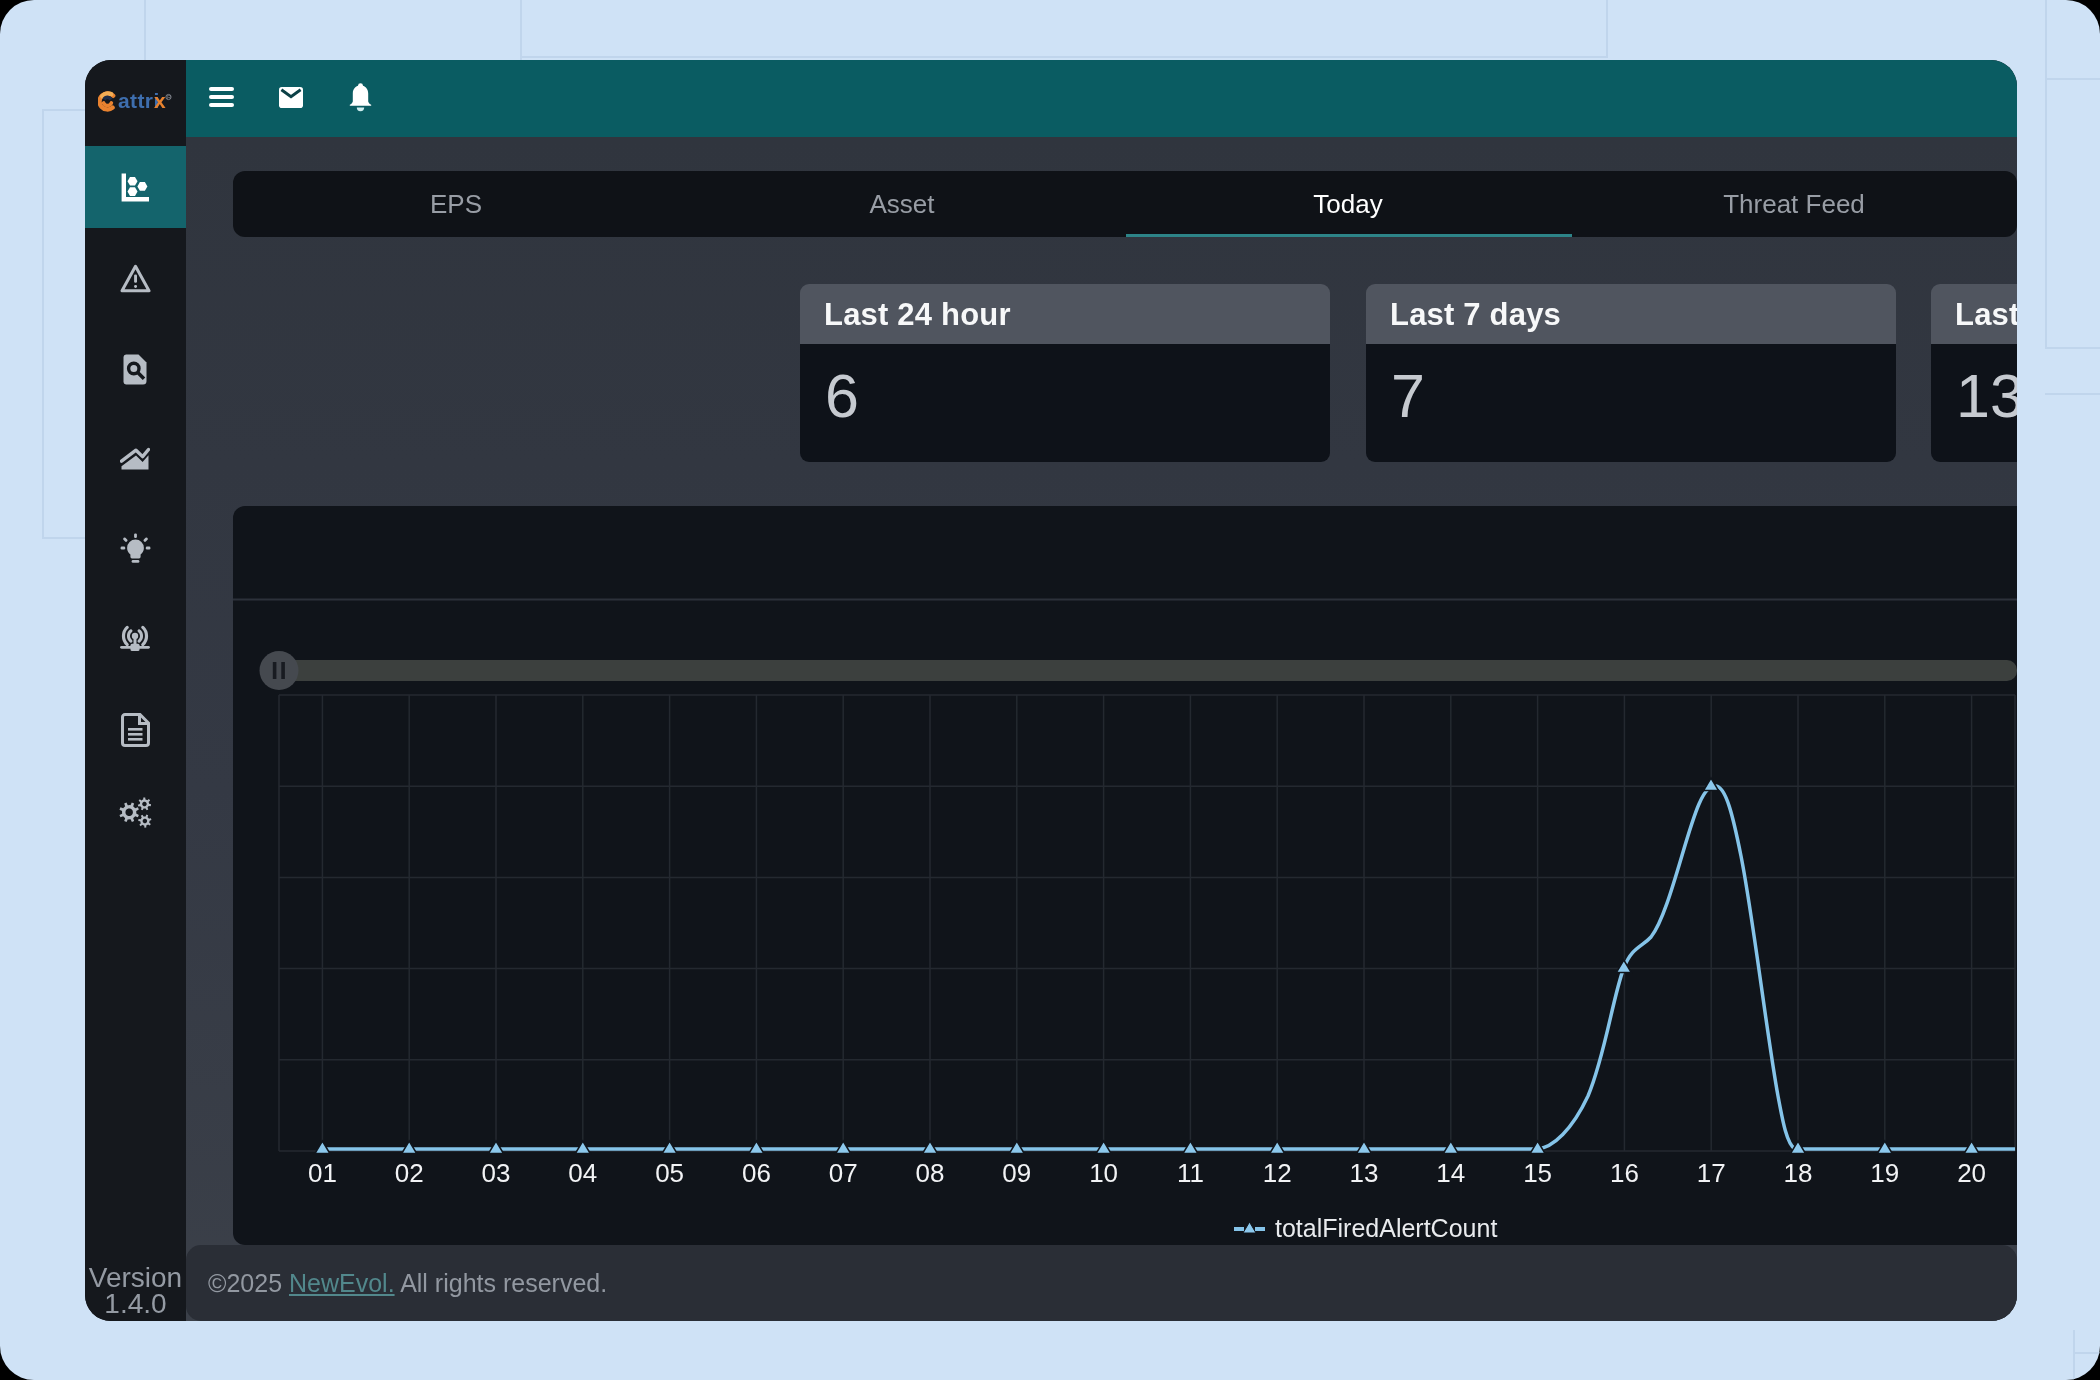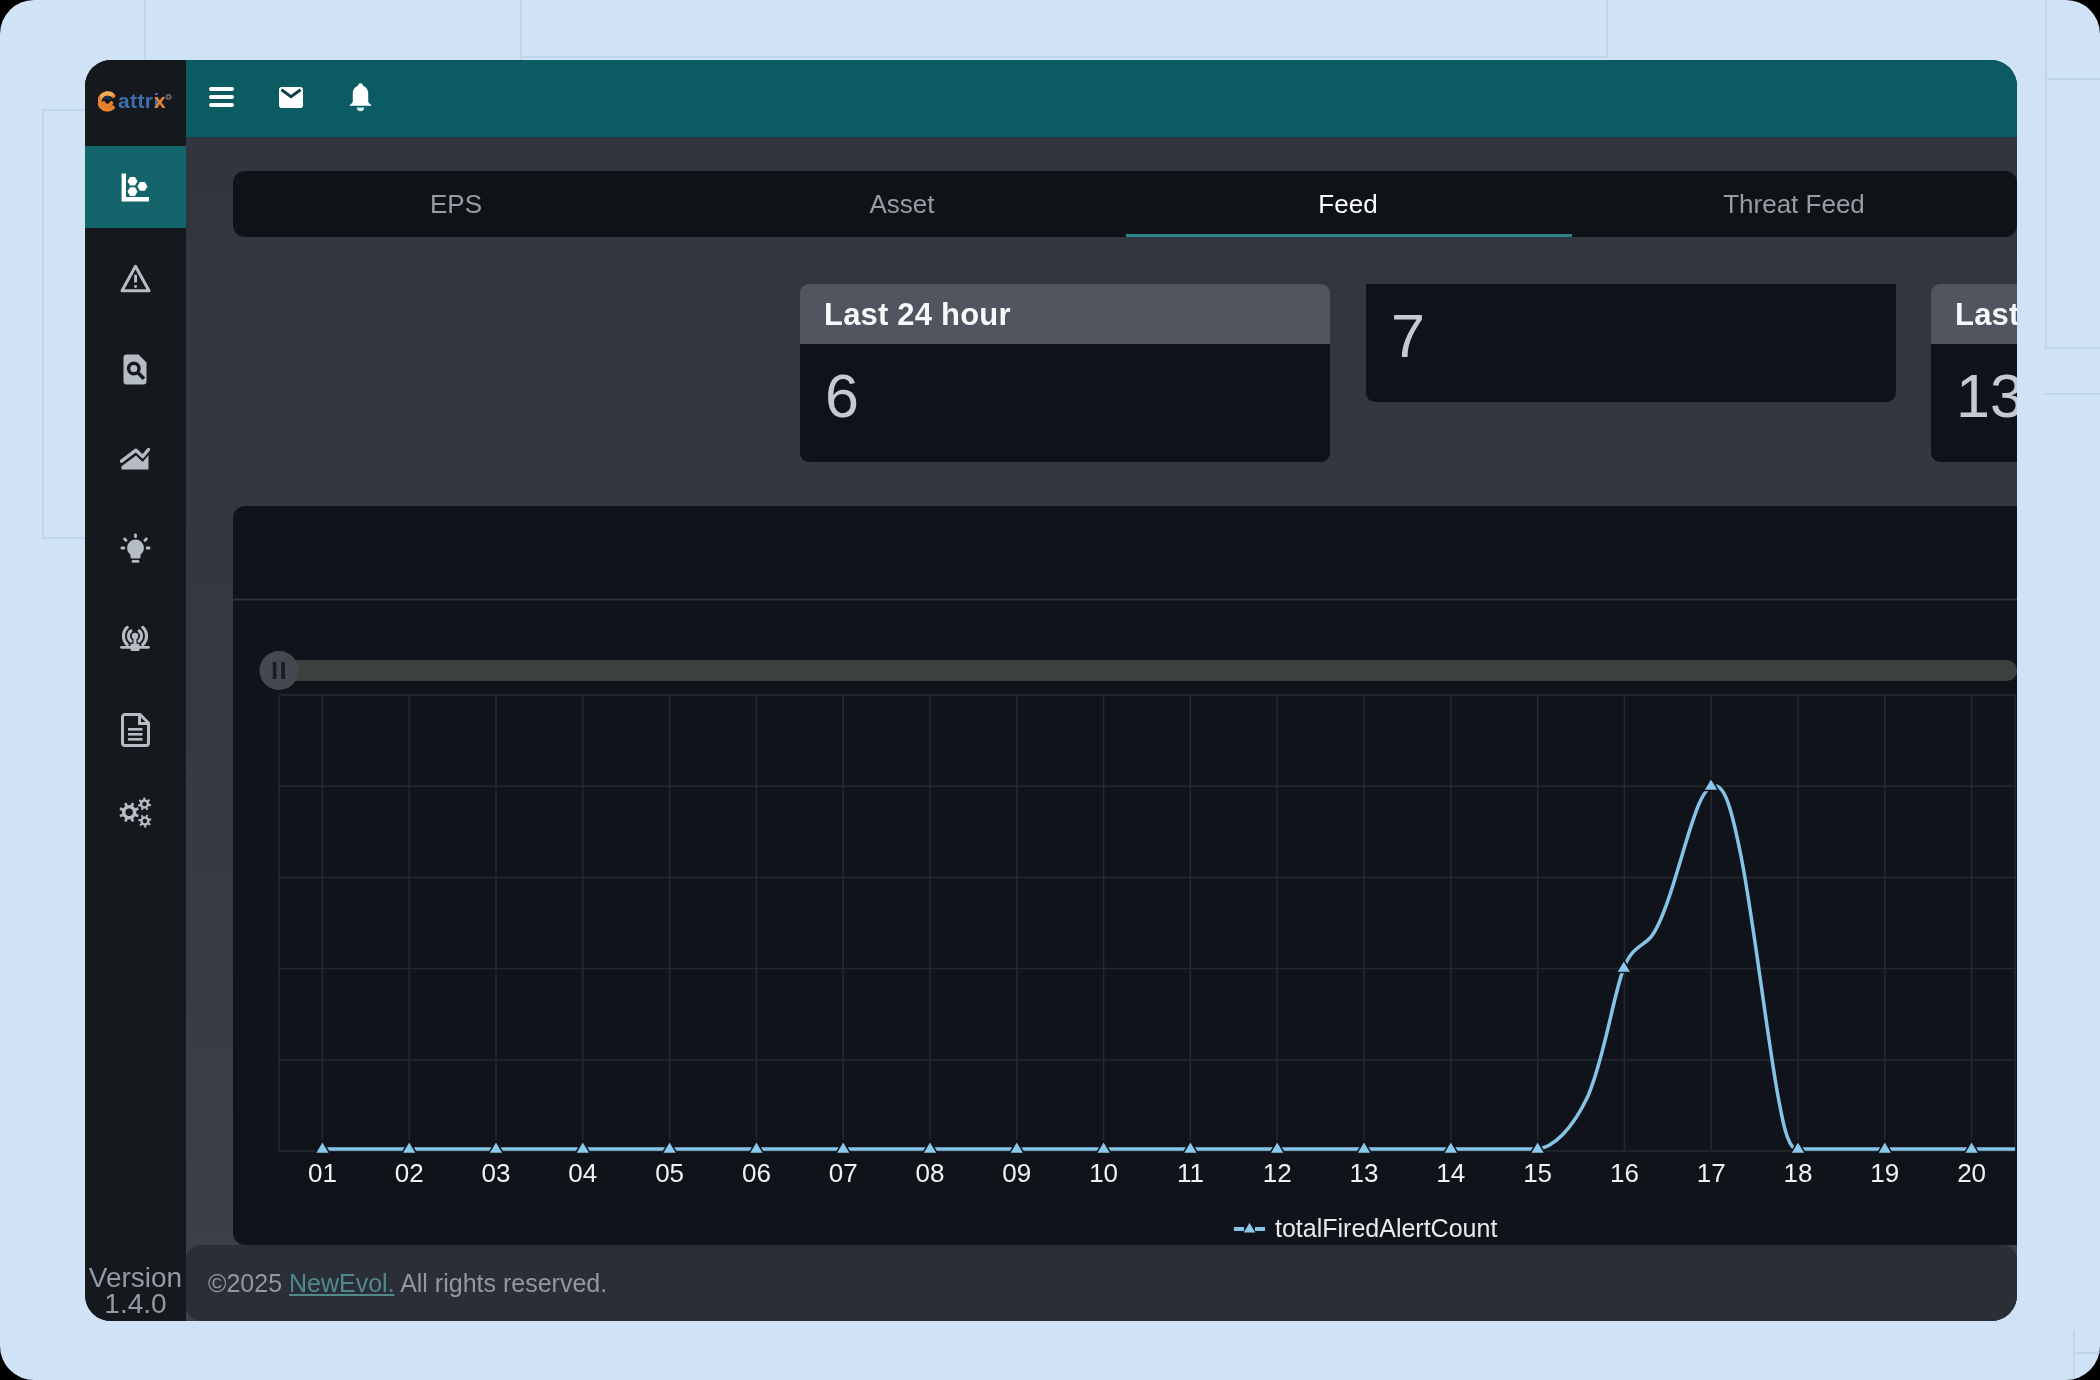--- a/index.html
+++ b/index.html
@@ -142,30 +142,31 @@
         <path fill="#b6bcc4" fill-rule="evenodd" d="M49.1,47.5 L48.9,47.9 L50.8,49.3 L49.6,51.2 L47.6,49.9 L47.2,50.2 L46.0,50.9 L45.6,51.1 L45.6,53.4 L43.5,53.6 L43.2,51.2 L42.7,51.1 L41.4,50.6 L41.0,50.4 L39.2,51.9 L37.7,50.3 L39.4,48.6 L39.2,48.2 L38.8,46.9 L38.7,46.4 L36.4,46.0 L36.7,43.8 L39.1,44.0 L39.3,43.6 L40.0,42.5 L40.4,42.1 L39.3,40.0 L41.2,38.9 L42.5,40.9 L42.9,40.8 L44.3,40.7 L44.8,40.8 L45.7,38.6 L47.8,39.4 L47.0,41.7 L47.4,41.9 L48.3,42.9 L48.6,43.3 L50.9,42.7 L51.5,44.8 L49.3,45.7 L49.3,46.1 Z M46.6,46.0 L46.3,44.9 L45.6,44.0 L44.6,43.5 L43.4,43.5 L42.4,44.0 L41.7,44.9 L41.4,46.0 L41.7,47.1 L42.4,48.0 L43.4,48.5 L44.6,48.5 L45.6,48.0 L46.3,47.1 Z"></path>
       </svg>
 
       <div class="version">Version<br>1.4.0</div>
     </div>
 
     <div class="main">
       <div class="tabbar">
         <div class="tab" style="left:446px;">Asset</div>
         <div class="tab" style="left:0;">EPS</div>
-        <div class="tab active" style="left:892px;">Feed</div>
+        <div class="tab active" style="left:892px;">Today</div>
         <div class="tab" style="left:1338px;">Threat Feed</div>
         <div class="tabline"></div>
       </div>
 
       <div class="card" style="left:614px;">
         <div class="hd">Last 24 hour</div>
         <div class="bd">6</div>
       </div>
       <div class="card" style="left:1180px;">
+        <div class="hd">Last 7 days</div>
         <div class="bd">7</div>
       </div>
       <div class="card" style="left:1745px;">
         <div class="hd">Last 30 days</div>
         <div class="bd">13</div>
       </div>
 
       <div class="chartpanel">
         <svg width="1784" height="739" viewBox="0 0 1784 739">
 

